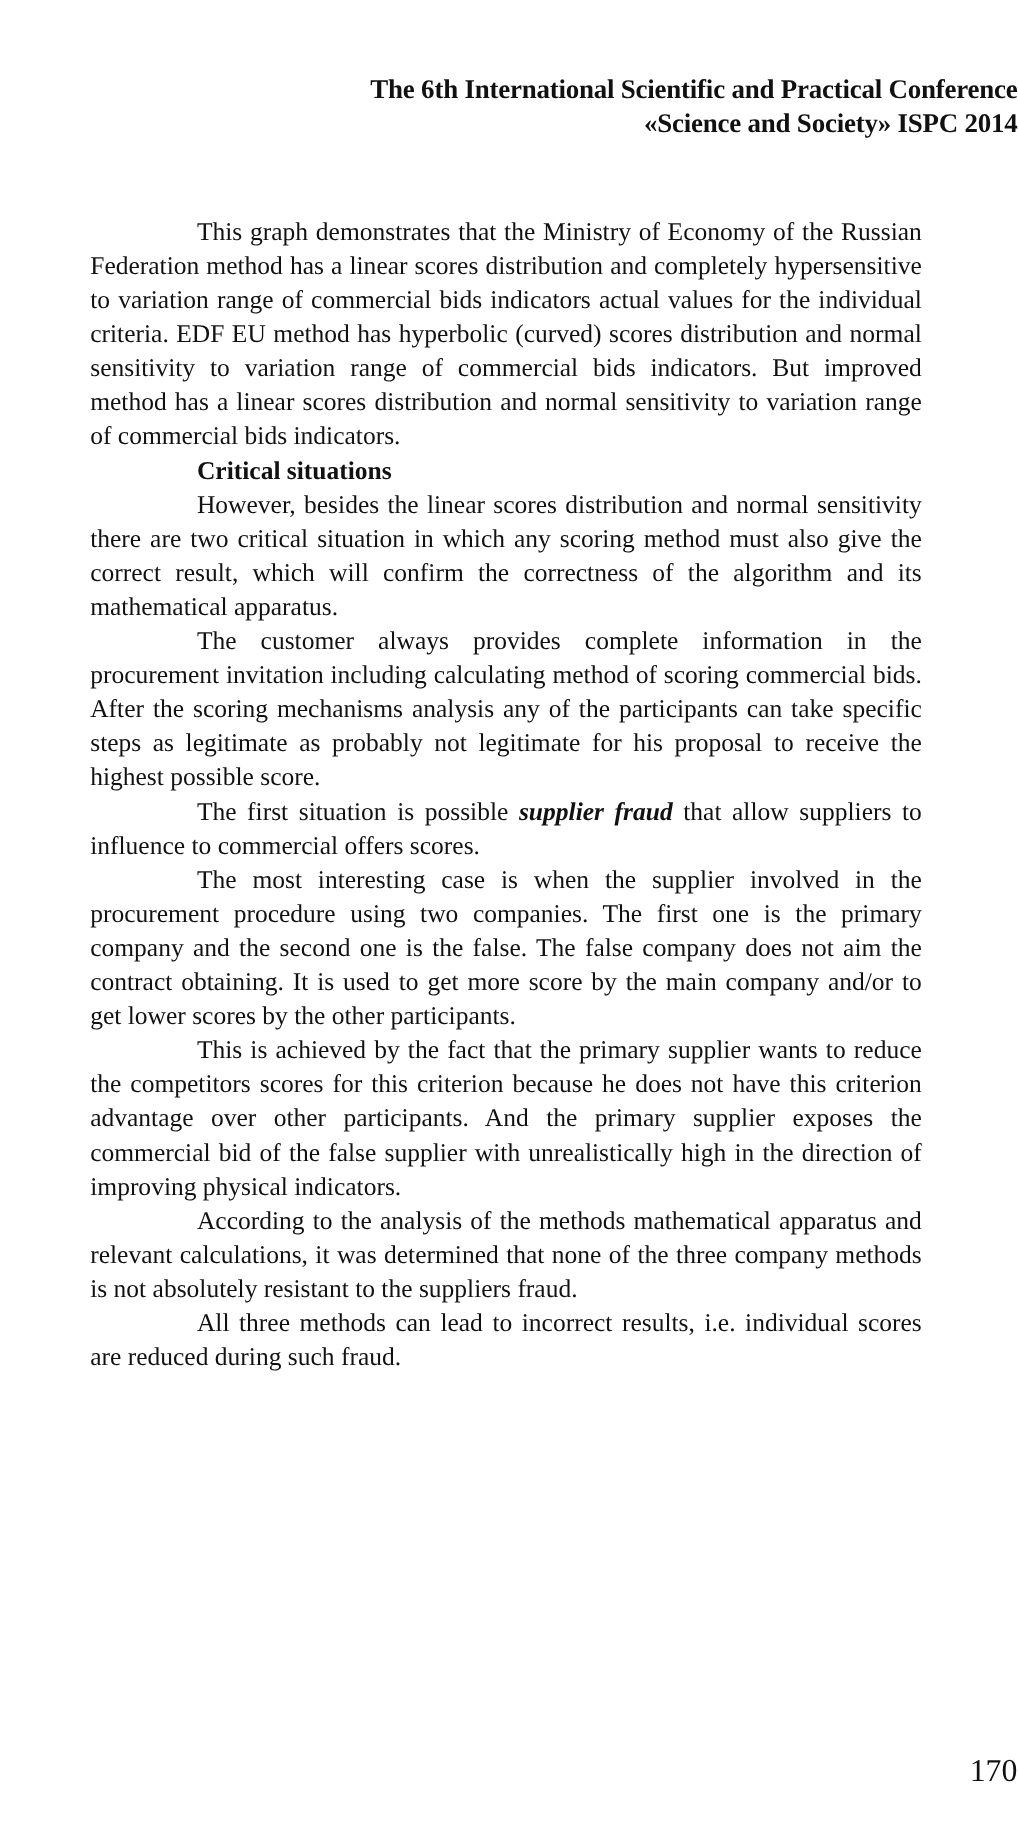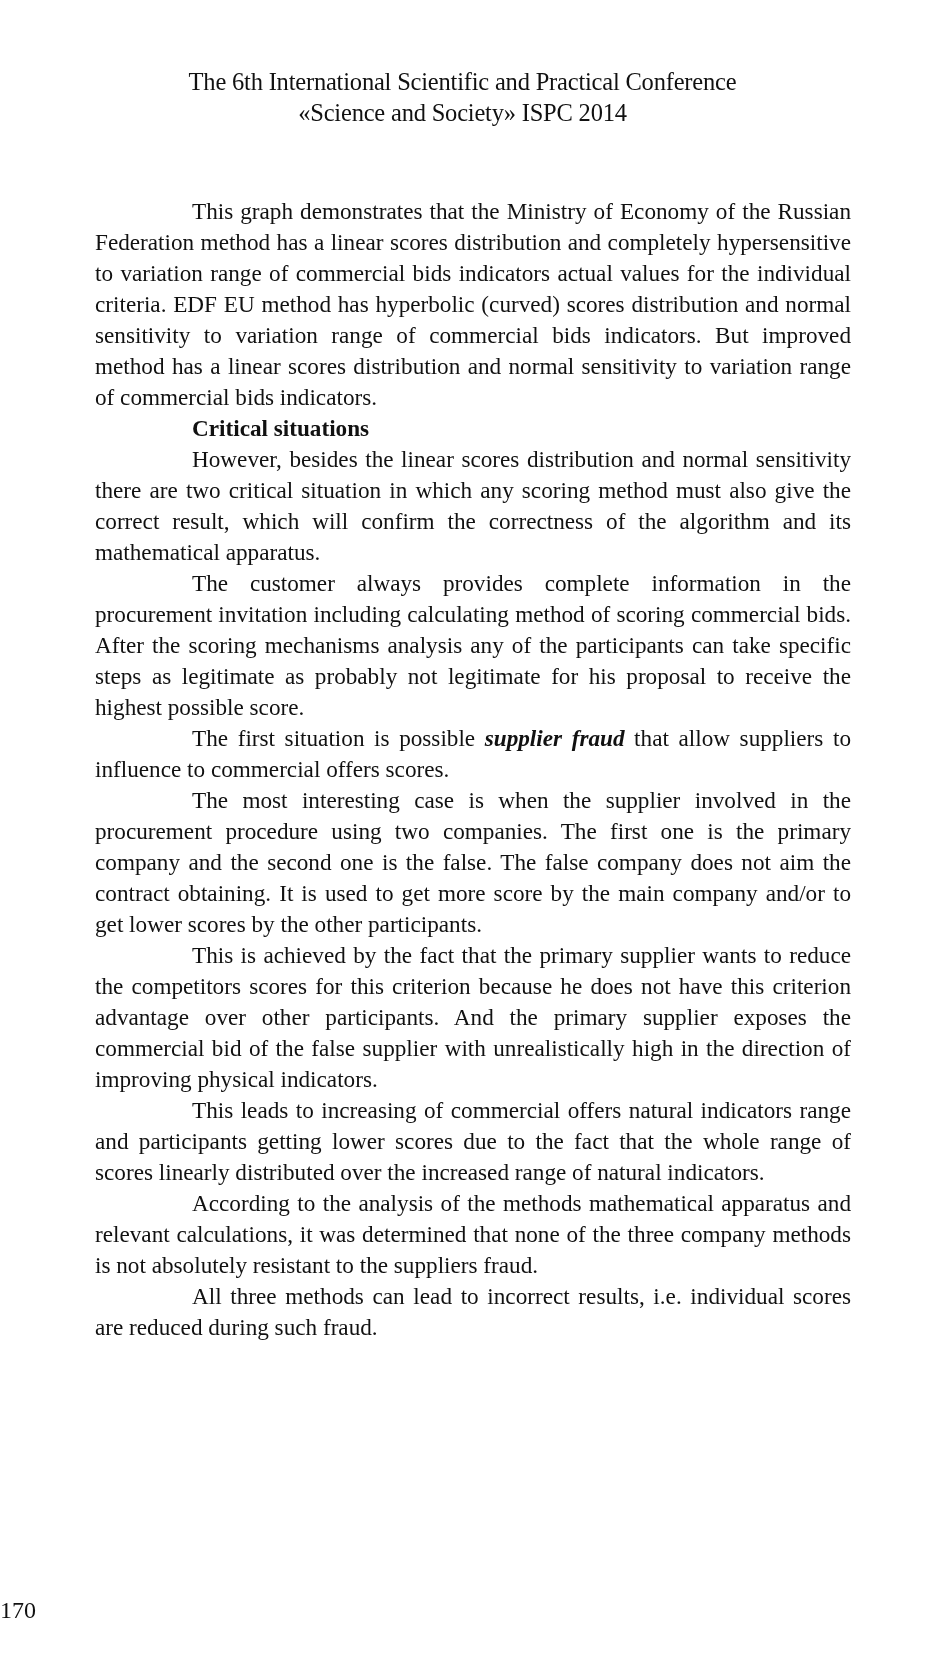--- a/index.html
+++ b/index.html
@@ -8,30 +8,30 @@
     height: 1659px;
     position: relative;
     overflow: hidden;
     font-family: "Liberation Serif", "DejaVu Serif", serif;
     color: #111111;
   }
   .header {
     position: absolute;
     left: 0; right: 0;
     top: 66px;
-    text-align: center;
-    font-weight: normal;
+    text-align: right;
+    font-weight: bold;
     font-size: 24.5px;
     line-height: 31px;
     letter-spacing: -0.2px;
   }
   .header div { display: block; }
   .body-text {
     position: absolute;
-    left: 95px;
+    left: 82px;
     width: 756px;
     top: 196px;
     font-size: 23.2px;
     line-height: 31px;
     text-align: justify;
   }
   .body-text p {
     margin: 0;
     text-indent: 97px;
     text-align: justify;
@@ -43,39 +43,38 @@
     font-family: Liberation Serif, serif;
   }
   .body-text em.bi {
     font-weight: bold;
     font-style: italic;
   }
   .page-number {
     position: absolute;
     left: 0; right: 0;
     top: 1595px;
-    text-align: left;
-    font-size: 24px;
+    text-align: right;
+    font-size: 29px;
     line-height: 30px;
   }
 </style>
 </head>
 <body>
 
 <div class="header">
   <div>The 6th International Scientific and Practical Conference</div>
   <div>«Science and Society» ISPC 2014</div>
 </div>
 
 <div class="body-text">
   <p>This graph demonstrates that the Ministry of Economy of the Russian Federation method has a linear scores distribution and completely hypersensitive to variation range of commercial bids indicators actual values for the individual criteria. EDF EU method has hyperbolic (curved) scores distribution and normal sensitivity to variation range of commercial bids indicators. But improved method has a linear scores distribution and normal sensitivity to variation range of commercial bids indicators.</p>
   <div class="subheading">Critical situations</div>
   <p>However, besides the linear scores distribution and normal sensitivity there are two critical situation in which any scoring method must also give the correct result, which will confirm the correctness of the algorithm and its mathematical apparatus.</p>
   <p>The customer always provides complete information in the procurement invitation including calculating method of scoring commercial bids. After the scoring mechanisms analysis any of the participants can take specific steps as legitimate as probably not legitimate for his proposal to receive the highest possible score.</p>
   <p><span>The first situation is possible </span><em class="bi">supplier fraud</em><span> that allow suppliers to influence to commercial offers scores.</span></p>
   <p>The most interesting case is when the supplier involved in the procurement procedure using two companies. The first one is the primary company and the second one is the false. The false company does not aim the contract obtaining. It is used to get more score by the main company and/or to get lower scores by the other participants.</p>
   <p>This is achieved by the fact that the primary supplier wants to reduce the competitors scores for this criterion because he does not have this criterion advantage over other participants. And the primary supplier exposes the commercial bid of the false supplier with unrealistically high in the direction of improving physical indicators.</p>
-  <p>This leads to increasing of commercial offers natural indicators range and participants getting lower scores due to the fact that the whole range of scores linearly distributed over the increased range of natural indicators.</p>
   <p>According to the analysis of the methods mathematical apparatus and relevant calculations, it was determined that none of the three company methods is not absolutely resistant to the suppliers fraud.</p>
   <p>All three methods can lead to incorrect results, i.e. individual scores are reduced during such fraud.</p>
 </div>
 
 <div class="page-number">170</div>
 
 </body></html>

